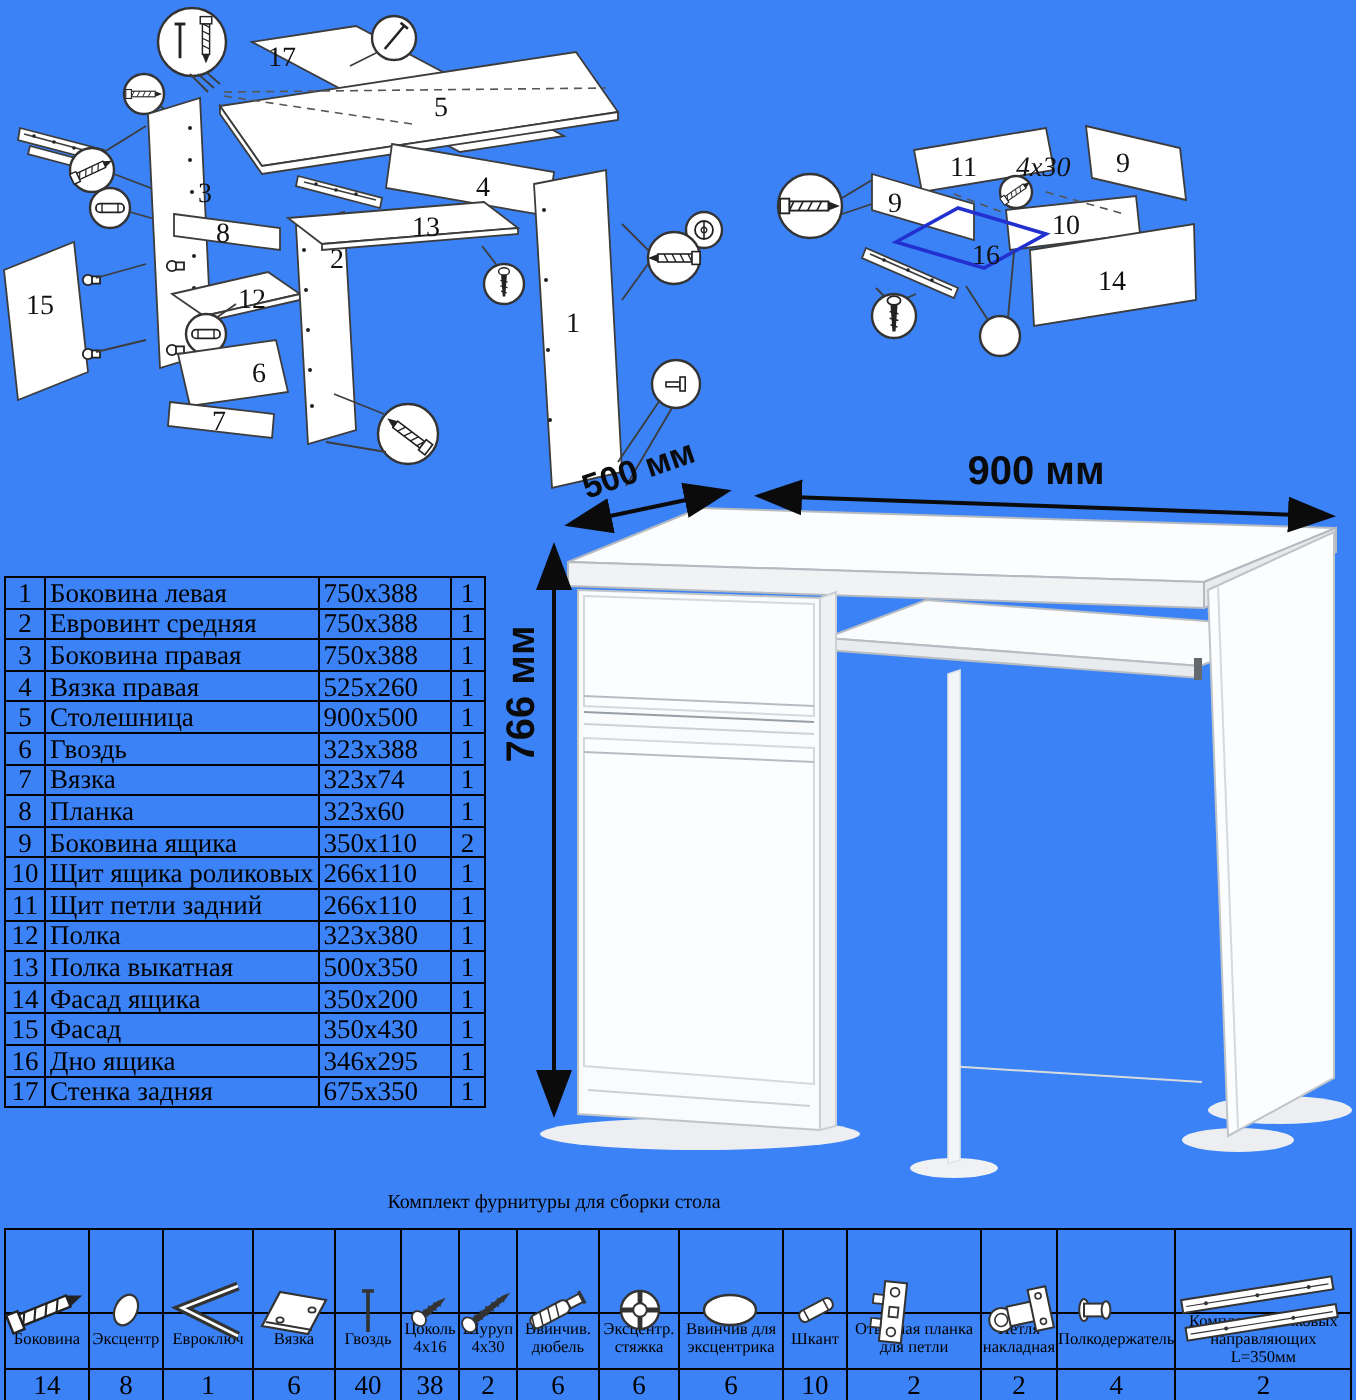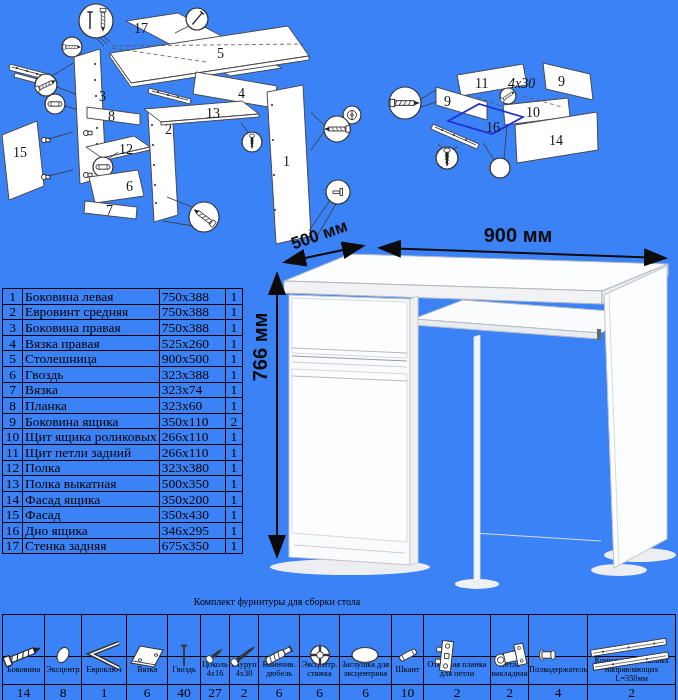--- a/index.html
+++ b/index.html
@@ -610,38 +610,38 @@
     <td class="lb">Вязка</td>
     <td class="lb">Гвоздь</td>
     <td class="lb">Цоколь
 4x16</td>
     <td class="lb">Шуруп
 4x30</td>
     <td class="lb">Ввинчив.
 дюбель</td>
     <td class="lb">Эксцентр.
 стяжка</td>
-    <td class="lb">Заглушка для
+    <td class="lb">Ввинчив для
 эксцентрика</td>
     <td class="lb">Шкант</td>
     <td class="lb">Ответная планка
 для петли</td>
     <td class="lb">Петля
 накладная</td>
     <td class="lb">Полкодержатель</td>
     <td class="lb">Комплект роликовых
 направляющих L=350мм</td>
   </tr>
   <tr>
     <td class="qt">14</td>
     <td class="qt">8</td>
     <td class="qt">1</td>
     <td class="qt">6</td>
     <td class="qt">40</td>
-    <td class="qt">27</td>
+    <td class="qt">38</td>
     <td class="qt">2</td>
     <td class="qt">6</td>
     <td class="qt">6</td>
     <td class="qt">6</td>
     <td class="qt">10</td>
     <td class="qt">2</td>
     <td class="qt">2</td>
     <td class="qt">4</td>
     <td class="qt">2</td>
   </tr>

